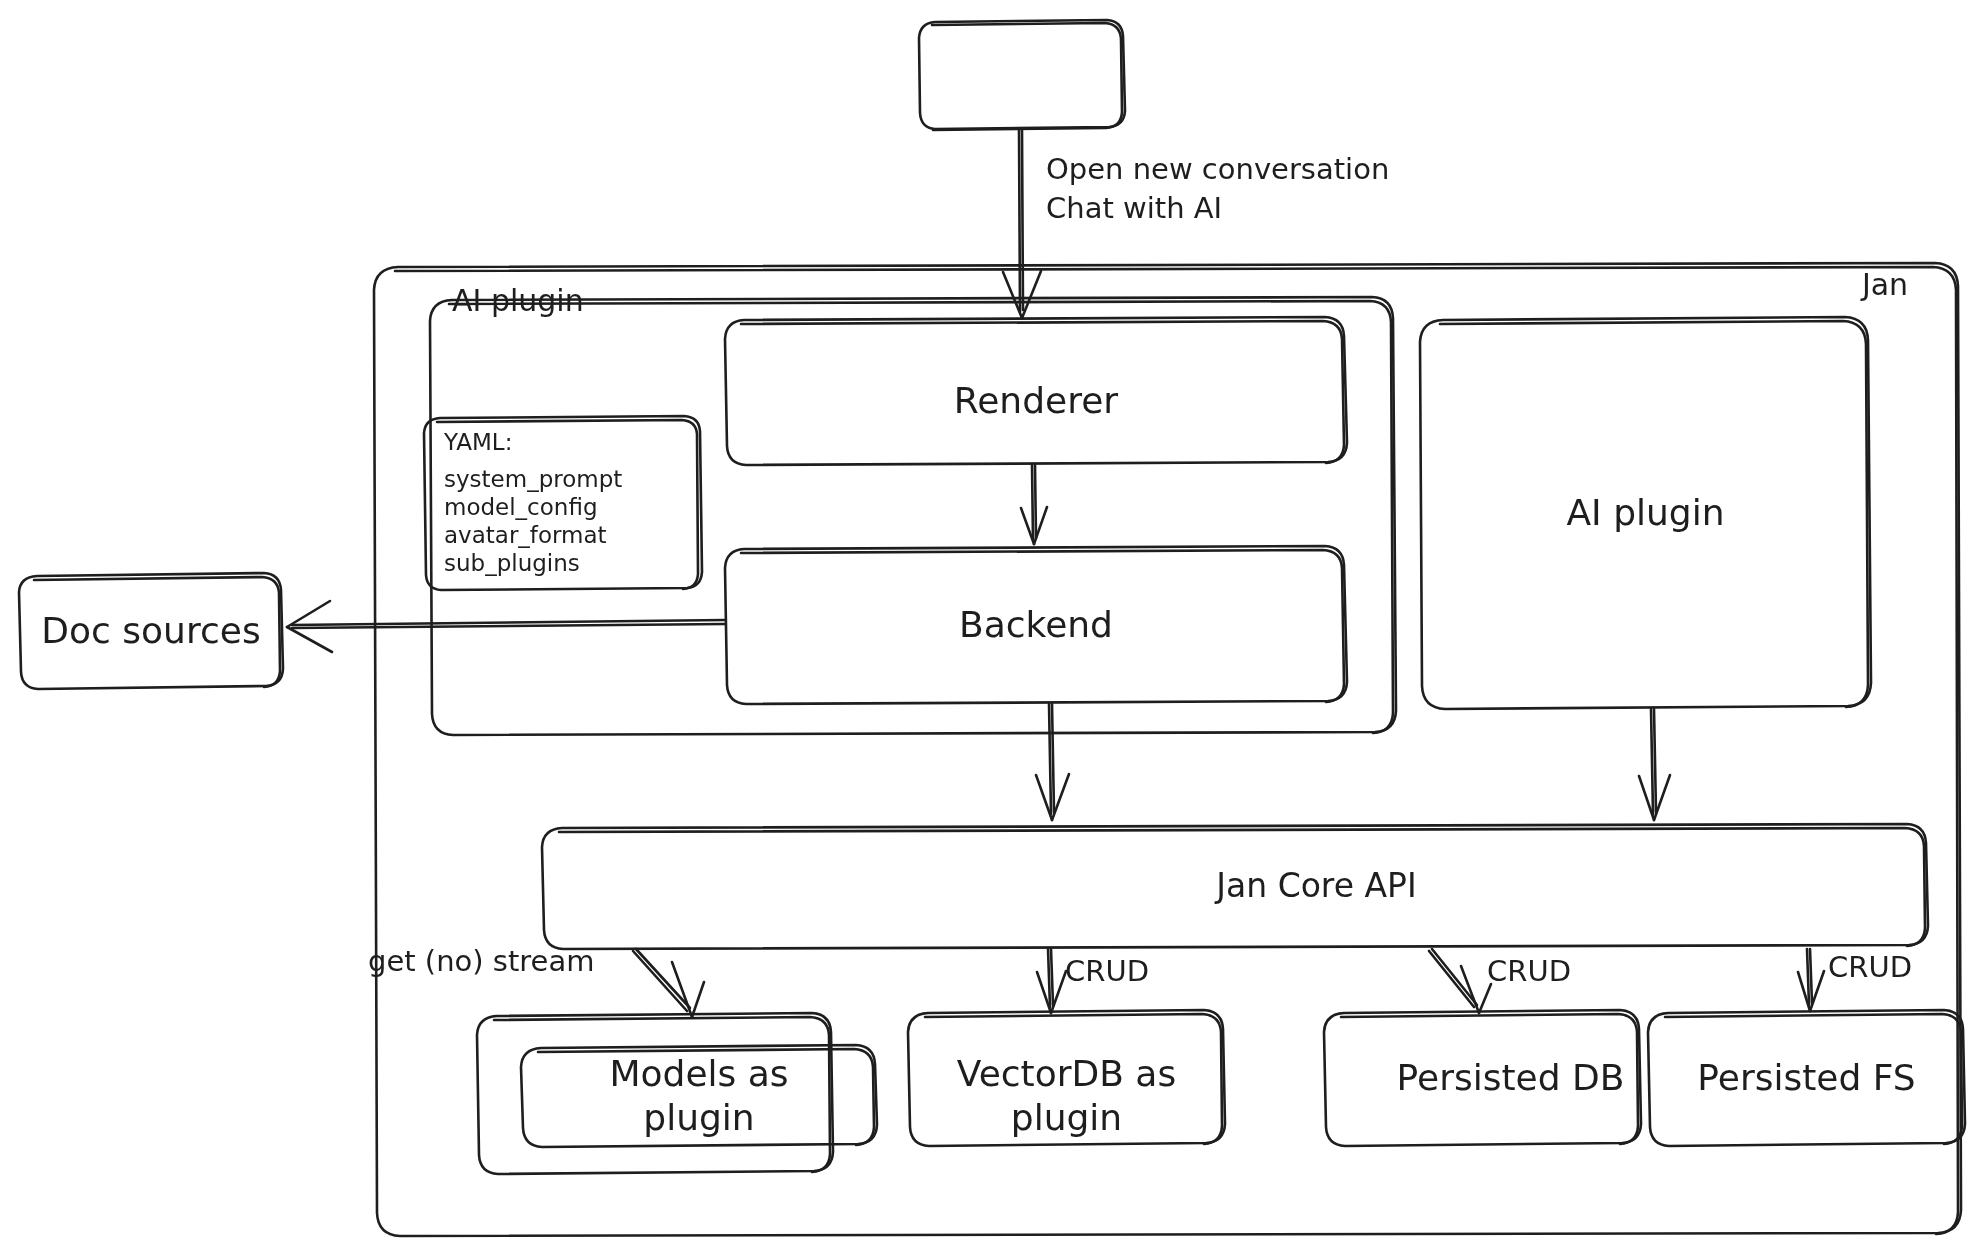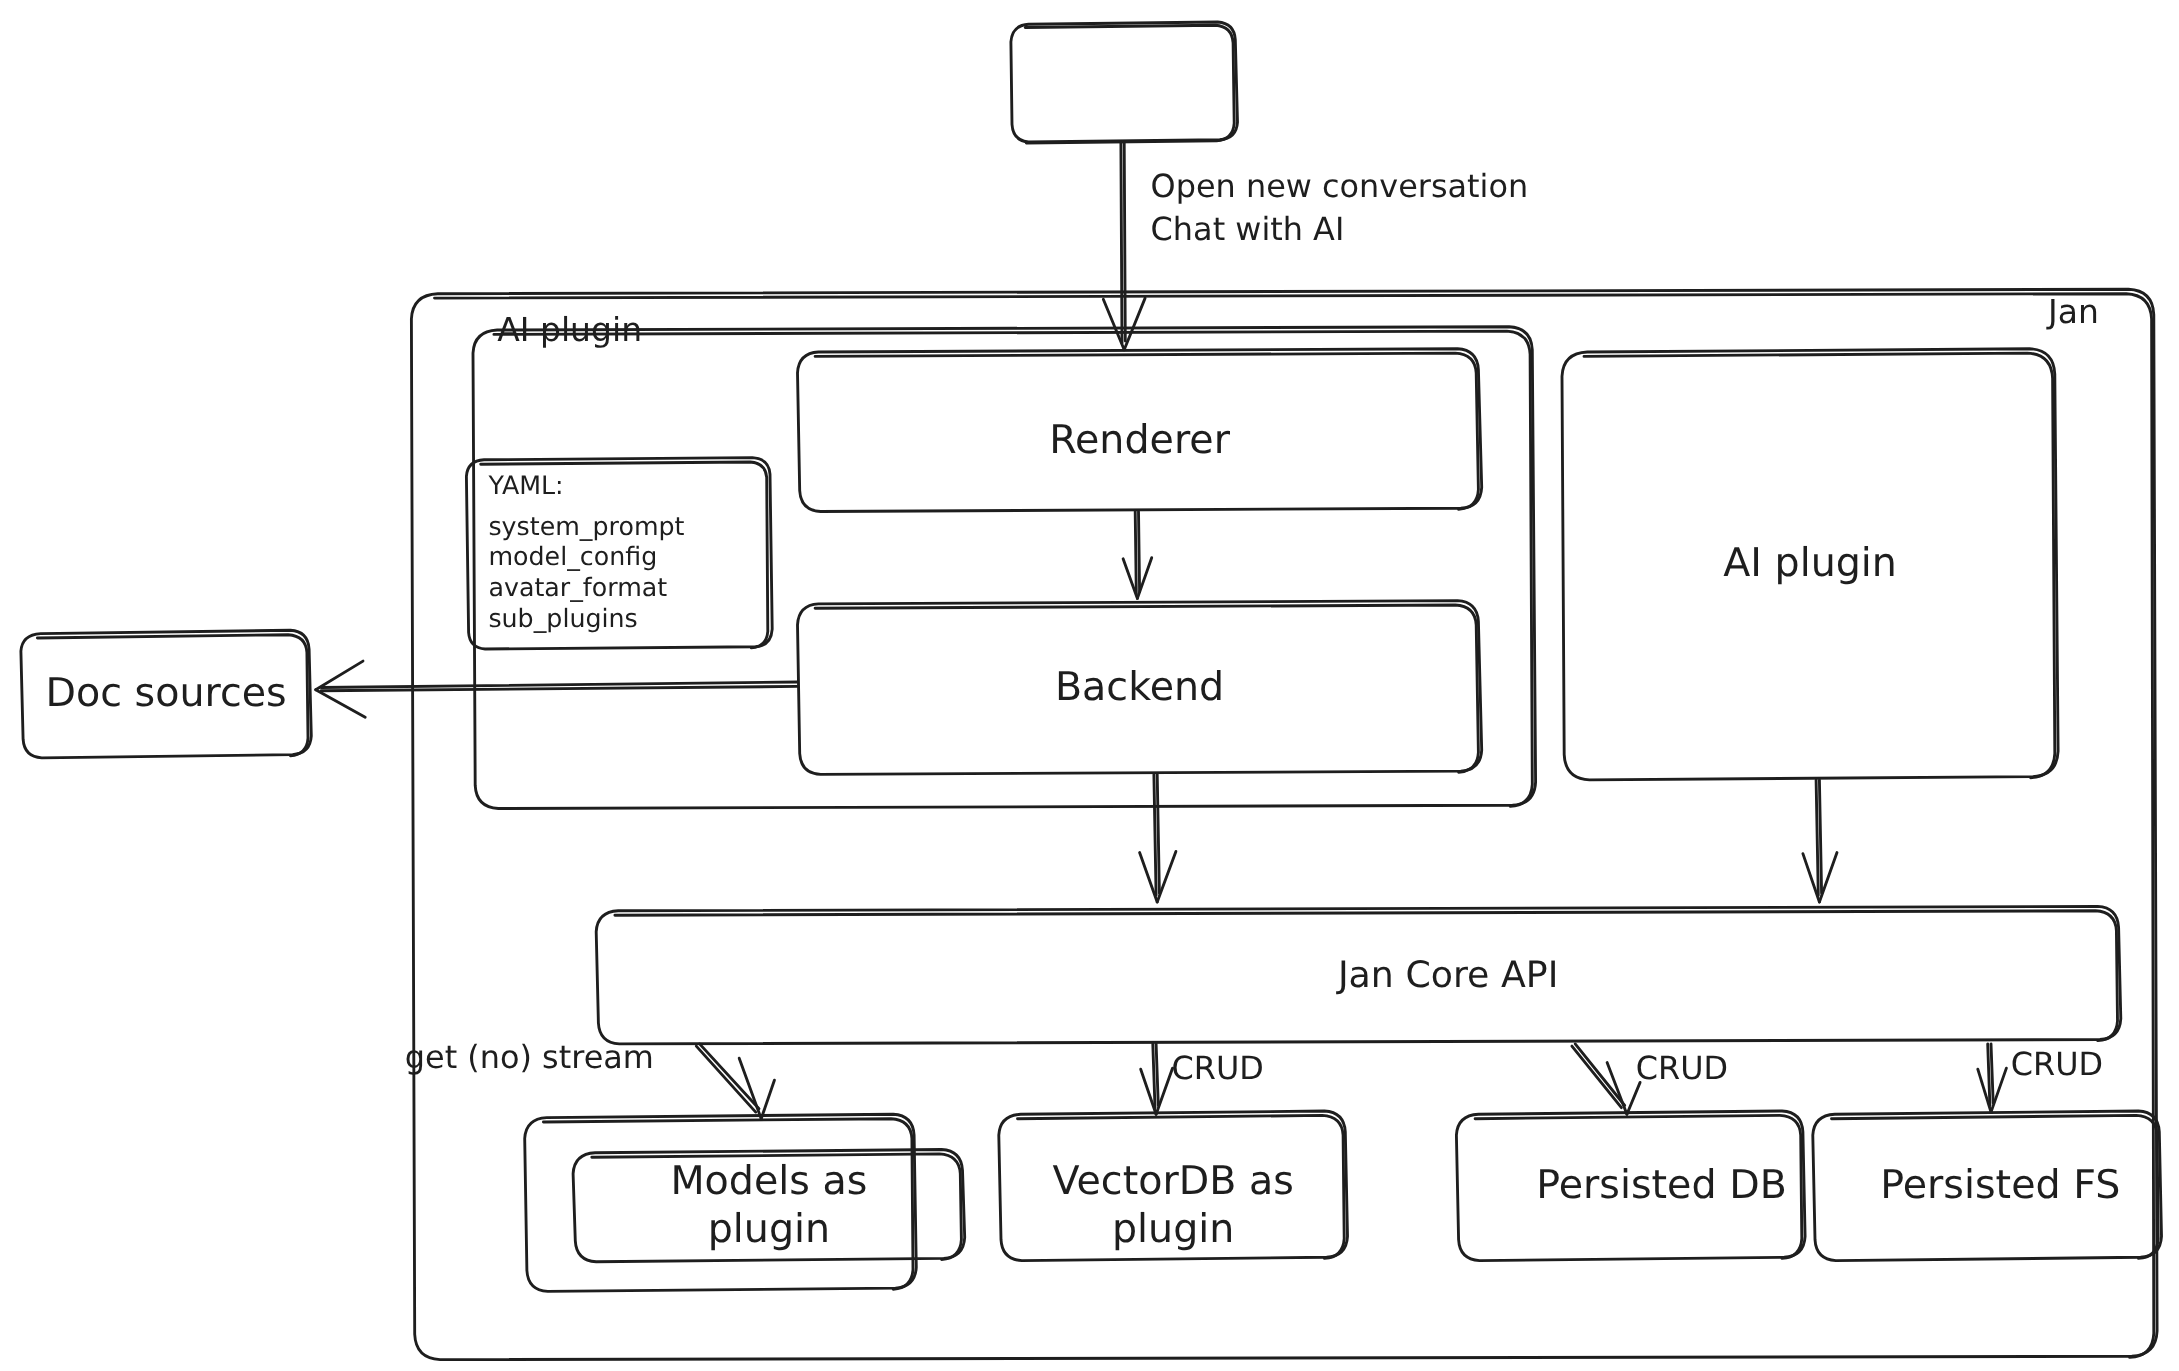--- a/index.html
+++ b/index.html
@@ -212,21 +212,21 @@
   <div class="node-label fs-core" style="left:560px; top:824px; width:1513px; height:125px;">Jan Core API</div>
 
   <div class="node-label fs-node" style="left:521px; top:1045px; width:356px; height:102px;">Models as
 plugin</div>
 
   <div class="node-label fs-node" style="left:908px; top:1010px; width:317px; height:172px;">VectorDB as
 plugin</div>
 
   <div class="node-label fs-node" style="left:1324px; top:1010px; width:317px; height:136px;margin-left:28px;">Persisted DB</div>
 
-  <div class="node-label fs-node" style="left:1648px; top:1010px; width:317px; height:136px;padding-left:12px;">Persisted FS</div>
+  <div class="node-label fs-node" style="left:1648px; top:1010px; width:317px; height:136px;">Persisted FS</div>
 
   <div class="edge-label fs-edge" style="left:1046px; top:150px;">Open new conversation
 Chat with AI</div>
 
   <div class="edge-label fs-edge" style="left:368px; top:942px;">get (no) stream</div>
 
   <div class="edge-label fs-edge" style="left:1065px; top:952px;">CRUD</div>
 
   <div class="edge-label fs-edge" style="left:1487px; top:952px;">CRUD</div>
 

